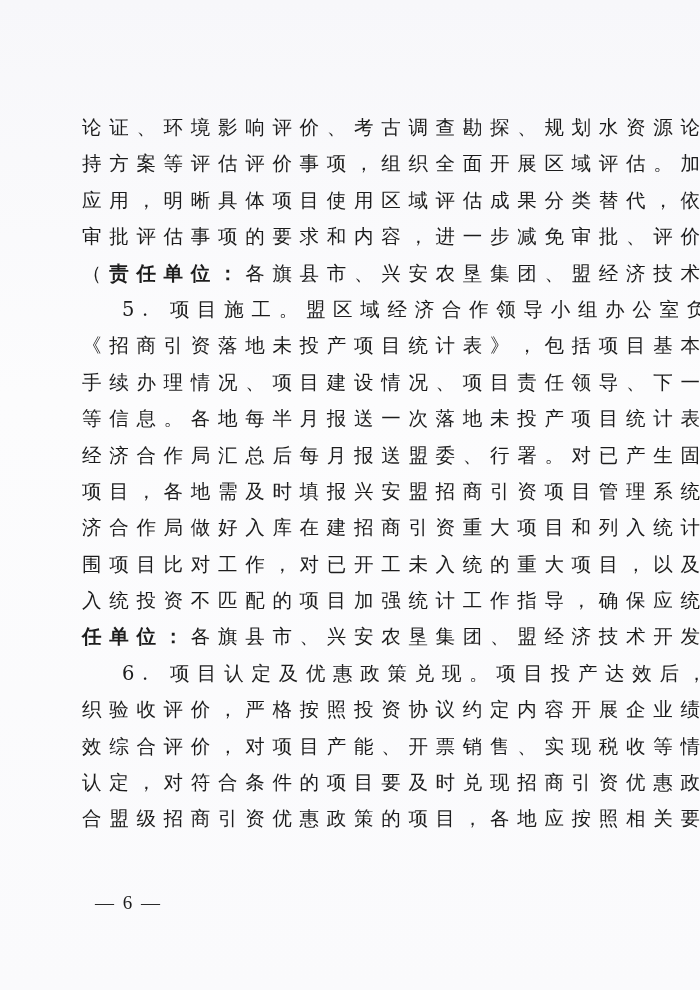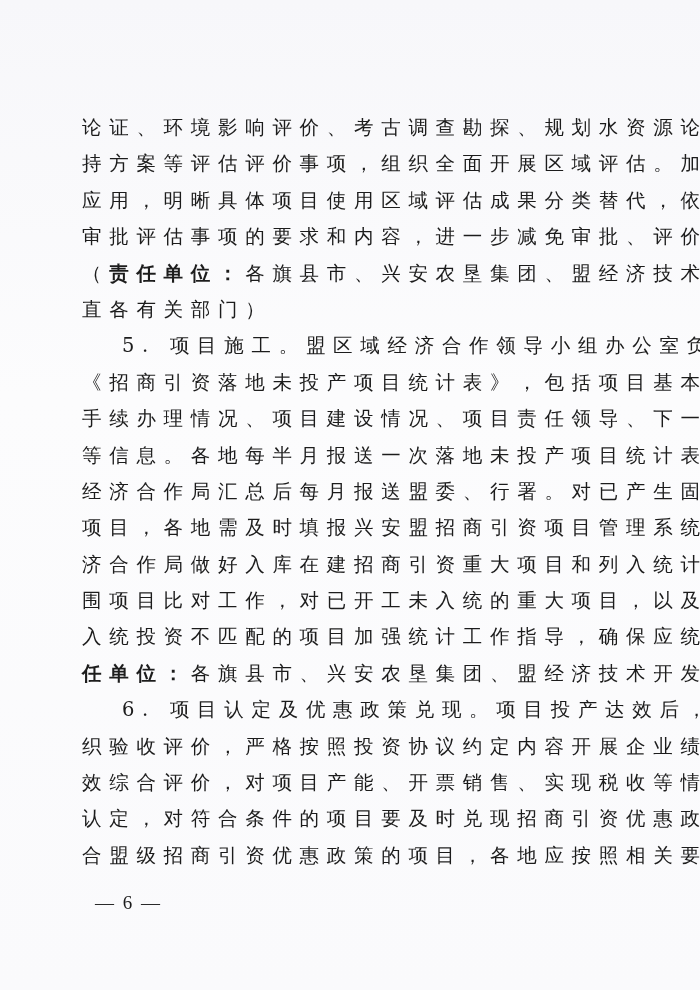--- a/index.html
+++ b/index.html
@@ -56,21 +56,20 @@
 </head>
 <body>
 
 <div class="page">
   <div class="body-text">
     <span class="line">论证、环境影响评价、考古调查勘探、规划水资源论证、水土保</span>
     <span class="line">持方案等评估评价事项，组织全面开展区域评估。加强评估成果</span>
     <span class="line">应用，明晰具体项目使用区域评估成果分类替代，依法简化优化</span>
     <span class="line">审批评估事项的要求和内容，进一步减免审批、评价评估事项。</span>
     <span class="line"><span>（</span><span class="bold">责任单位：</span><span>各旗县市、兴安农垦集团、盟经济技术开发区，盟</span></span>
-    <span class="line">直各有关部门）</span>
     <span class="line indent">5. 项目施工。盟区域经济合作领导小组办公室负责制定</span>
     <span class="line">《招商引资落地未投产项目统计表》，包括项目基本内容、前期</span>
     <span class="line">手续办理情况、项目建设情况、项目责任领导、下一步工作计划</span>
     <span class="line">等信息。各地每半月报送一次落地未投产项目统计表，由盟区域</span>
     <span class="line">经济合作局汇总后每月报送盟委、行署。对已产生固定资产投资</span>
     <span class="line">项目，各地需及时填报兴安盟招商引资项目管理系统，盟区域经</span>
     <span class="line">济合作局做好入库在建招商引资重大项目和列入统计部门统计范</span>
     <span class="line">围项目比对工作，对已开工未入统的重大项目，以及填报投资和</span>
     <span class="line"><span>入统投资不匹配的项目加强统计工作指导，确保应统尽统。（</span></span>
     <span class="line"><span class="bold">任单位：</span><span>各旗县市、兴安农垦集团、盟经济技术开发区，盟区域</span></span>

